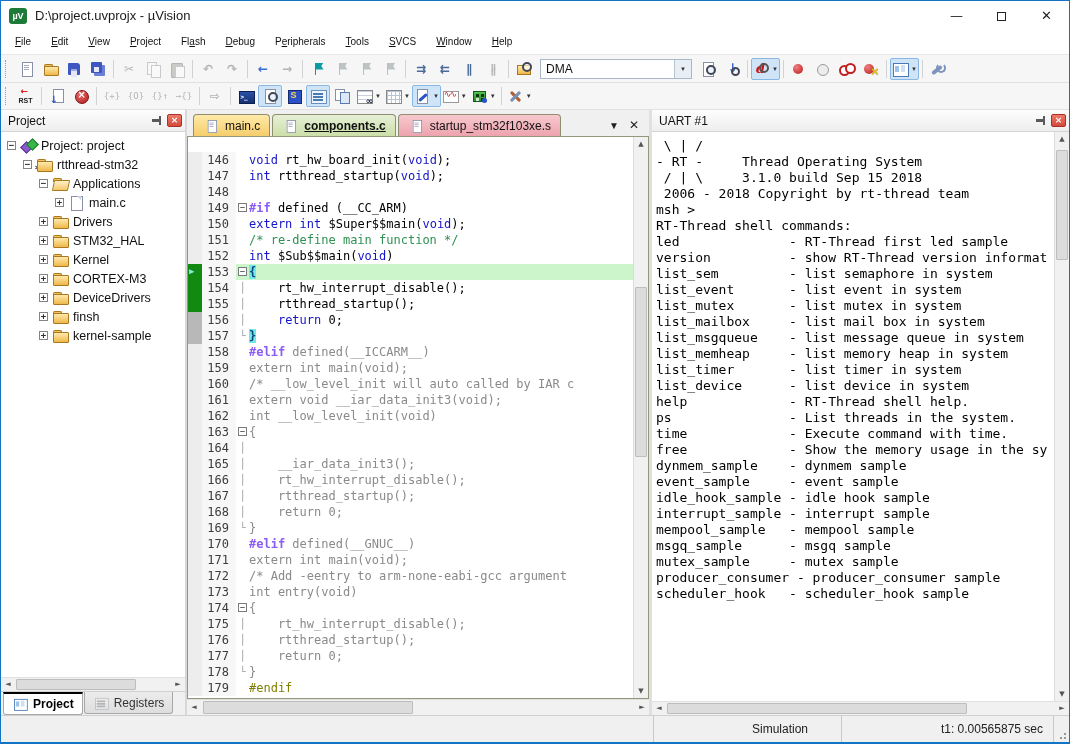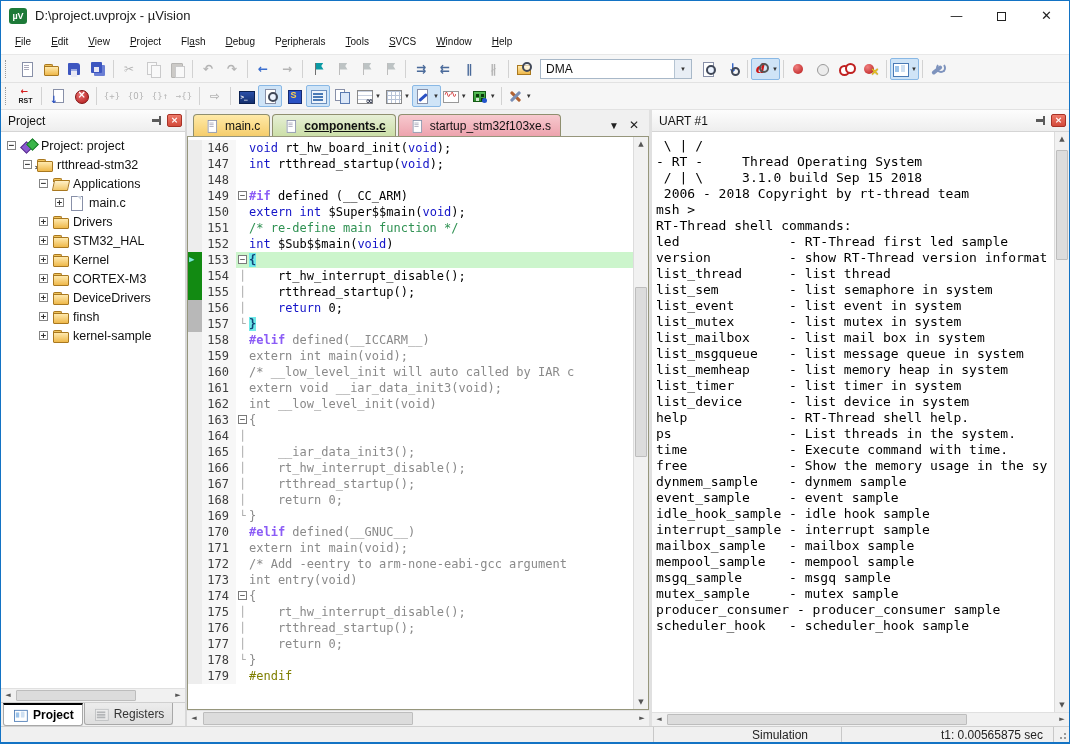--- a/index.html
+++ b/index.html
@@ -123,21 +123,21 @@
   .mpanel{flex:1;display:flex;flex-direction:column;min-width:0;background:#f0f0f0;border-right:3px solid #e0e0e0}
   .etabs{height:26px;display:flex;align-items:flex-end;background:#f0f0f0;padding-left:6px;flex:none}
   .etab{height:22px;display:flex;align-items:center;gap:5px;padding:0 9px;border:1px solid #8f8f6f;border-bottom:none;border-radius:4px 4px 0 0;font-size:12px;color:#111;margin-right:2px}
   .t-yellow{background:linear-gradient(#ffeaa8,#f5cd6c)}
   .t-green{background:linear-gradient(#e6efd6,#ccdfa8)}
   .t-pink{background:linear-gradient(#f7c9ce,#eda3ae)}
   .etab.active .etab-label{font-weight:bold;text-decoration:underline}
   .etab-btns{margin-left:auto;display:flex;align-items:center;gap:10px;padding:0 10px 4px 0}
   .etab-btn{font-size:10px;color:#222}
   .eframe{flex:1;display:flex;border:1px solid #96967c;background:#fff;min-height:0;position:relative}
-  .ecode{flex:1;overflow:hidden;padding-top:3px}
+  .ecode{flex:1;overflow:hidden;padding-top:15px}
   .crow{height:16px;display:flex;font:12px/16px "DejaVu Sans Mono",monospace;white-space:pre}
   .cmargin{width:14px;flex:none;background:#ededed;position:relative}
   .m-g1{background:#128a12}
   .m-g2{background:#b8b8b8}
   .xarrow{position:absolute;left:1px;top:2px;font-size:9px;line-height:11px;color:#7df0cf;text-shadow:0 0 1px #045}
   .cnum{width:34px;flex:none;text-align:right;padding-right:7px;color:#3c3c3c;background:#f7f7f7}
   .cfold{width:13px;flex:none;text-align:center;color:#999;font-size:10px}
   .crow.hl .cfold,.crow.hl .ctext{background:#ccf5cc}
   .fbox{display:inline-block;width:9px;height:9px;border:1px solid #7a7a7a;background:#fff;font:9px/7px "DejaVu Sans Mono",monospace;color:#333;vertical-align:1px}
   .ctext{flex:1;overflow:hidden}
@@ -152,21 +152,21 @@
   .rpanel{width:417px;flex:none;display:flex;flex-direction:column;background:#fff}
   .rbody{flex:1;display:flex;min-height:0}
   .term{flex:1;overflow:hidden;padding:6px 0 0 4px;background:#fff}
   .tline{height:16px;font:13px/16px "DejaVu Sans Mono",monospace;white-space:pre;color:#000}
   
   .dock{height:26px;background:#f0f0f0;display:flex;align-items:flex-start;border-top:1px solid #d8d8d8;flex:none}
   .dzone-left{width:431px;display:flex;align-items:flex-start;padding:1px 0 0 6px;border-right:1px solid #c8c8c8;height:100%}
   .dzone-right{flex:1;display:flex;align-items:flex-start;padding:1px 0 0 10px;height:100%}
   .dtab{height:23px;display:flex;align-items:center;gap:6px;padding:0 10px;border:1px solid #a8a8a8;border-radius:0 0 3px 3px;background:linear-gradient(#fbfbfb,#ececec);font-size:12.5px;color:#222}
   .dbtn{width:26px;height:23px;display:flex;align-items:center;justify-content:center;border:1px solid #a8a8a8;background:#fff;margin-left:4px;border-radius:2px}
-  .statusbar{height:16px;background:#f0f0f0;border-top:1px solid #d0d0d0;display:flex;align-items:center;font-size:12px;color:#222;flex:none}
+  .statusbar{height:27px;background:#f0f0f0;border-top:1px solid #d0d0d0;display:flex;align-items:center;font-size:12px;color:#222;flex:none}
   .scell{height:100%;display:flex;align-items:center;border-left:1px solid #c8c8c8}
   .s-msg{flex:1;border-left:none}
   .s-mode{width:188px;padding-left:98px}
   .s-time{width:212px;justify-content:flex-end;padding-right:10px}
   .s-grip{width:16px;height:100%;position:relative;border-left:1px solid #c8c8c8}
   .s-grip::before{content:"";position:absolute;right:3px;bottom:3px;width:2px;height:2px;background:#999;box-shadow:-4px 0 0 #999,0 -4px 0 #999}
 </style>
 </head>
 <body>
 
@@ -545,38 +545,36 @@
       <div class="rbody">
         <div class="term" id="term">
             <div class="tline"> \ | /</div>
             <div class="tline">- RT -     Thread Operating System</div>
             <div class="tline"> / | \     3.1.0 build Sep 15 2018</div>
             <div class="tline"> 2006 - 2018 Copyright by rt-thread team</div>
             <div class="tline">msh &gt;</div>
             <div class="tline">RT-Thread shell commands:</div>
             <div class="tline">led              - RT-Thread first led sample</div>
             <div class="tline">version          - show RT-Thread version informat</div>
-            <div class="tline">list_thread      - list thread</div>
             <div class="tline">list_sem         - list semaphore in system</div>
             <div class="tline">list_event       - list event in system</div>
             <div class="tline">list_mutex       - list mutex in system</div>
             <div class="tline">list_mailbox     - list mail box in system</div>
             <div class="tline">list_msgqueue    - list message queue in system</div>
             <div class="tline">list_memheap     - list memory heap in system</div>
             <div class="tline">list_timer       - list timer in system</div>
             <div class="tline">list_device      - list device in system</div>
             <div class="tline">help             - RT-Thread shell help.</div>
             <div class="tline">ps               - List threads in the system.</div>
             <div class="tline">time             - Execute command with time.</div>
             <div class="tline">free             - Show the memory usage in the sy</div>
             <div class="tline">dynmem_sample    - dynmem sample</div>
             <div class="tline">event_sample     - event sample</div>
             <div class="tline">idle_hook_sample - idle hook sample</div>
             <div class="tline">interrupt_sample - interrupt sample</div>
-            <div class="tline">mailbox_sample   - mailbox sample</div>
             <div class="tline">mempool_sample   - mempool sample</div>
             <div class="tline">msgq_sample      - msgq sample</div>
             <div class="tline">mutex_sample     - mutex sample</div>
             <div class="tline">producer_consumer - producer_consumer sample</div>
             <div class="tline">scheduler_hook   - scheduler_hook sample</div>
           </div>
         <div class="vtrack">
           <span class="vt-arr" style="top:0">▲</span>
           <div class="vt-thumb" style="top:18px;height:110px"></div>
           <span class="vt-arr" style="bottom:0">▼</span>

